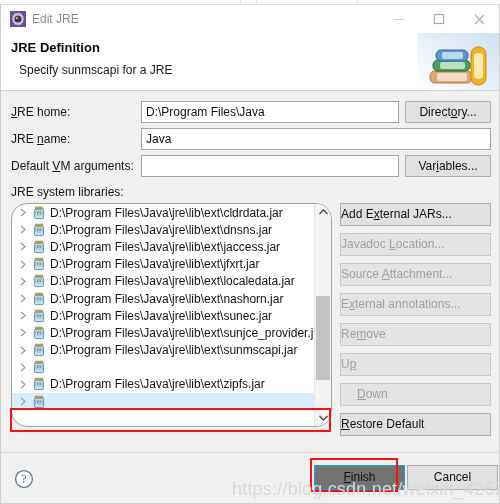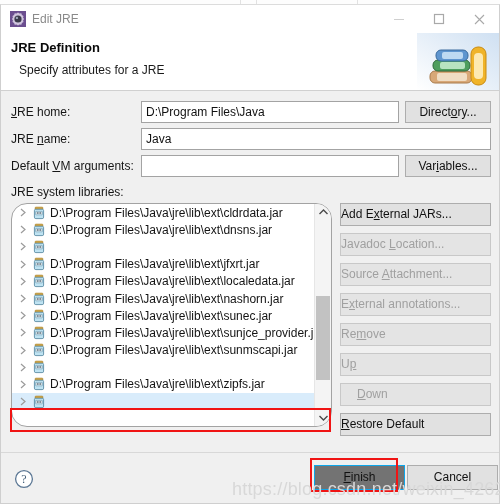--- a/index.html
+++ b/index.html
@@ -140,21 +140,21 @@
         <div class="winbtn">
           <svg width="13" height="13" viewBox="0 0 13 13">
               <path d="M2 2 L11 11 M11 2 L2 11" stroke="#a9a9a9" stroke-width="1.1" fill="none"></path>
             </svg>
         </div>
       </div>
     </div>
 
     <div class="header">
       <div class="header-title">JRE Definition</div>
-      <div class="header-sub">Specify attributes for a JRE</div>
+      <div class="header-sub">Specify sunmscapi for a JRE</div>
       <div class="header-gfx">
         <svg width="82" height="57" viewBox="0 0 82 57">
           <defs>
             <linearGradient id="hdrg" x1="0" y1="1" x2="1" y2="0">
               <stop offset="0" stop-color="#ffffff"></stop>
               <stop offset="1" stop-color="#cfe0f2"></stop>
             </linearGradient>
           </defs>
           <rect x="0" y="0" width="82" height="57" fill="url(#hdrg)"></rect>
 
@@ -245,20 +245,21 @@
               <span class="jar">
                 <svg width="14" height="14" viewBox="0 0 14 14">
                   <rect x="3.2" y="1.2" width="7.6" height="2" rx="0.6" fill="#e8b44a" stroke="#9c7414" stroke-width="0.7"></rect>
                   <rect x="2.4" y="3.2" width="9.2" height="9.4" rx="1.4" fill="#bfe3f2" stroke="#4a7f99" stroke-width="0.8"></rect>
                   <rect x="3.6" y="5.4" width="6.8" height="3.4" rx="0.5" fill="#ffffff" stroke="#5d8fa8" stroke-width="0.6"></rect>
                   <circle cx="5.3" cy="7.1" r="0.75" fill="#2c4a5c"></circle>
                   <circle cx="7.0" cy="7.1" r="0.75" fill="#2c4a5c"></circle>
                   <circle cx="8.7" cy="7.1" r="0.75" fill="#2c4a5c"></circle>
                 </svg>
               </span>
+              <span class="itxt">D:\Program Files\Java\jre\lib\ext\jaccess.jar</span>
             </div>
             <div class="item">
               <span class="chev">
                 <svg width="6" height="9" viewBox="0 0 6 9">
                   <path d="M1 1 L5 4.5 L1 8" stroke="#9b9b9b" stroke-width="1.2" fill="none"></path>
                 </svg>
               </span>
               <span class="jar">
                 <svg width="14" height="14" viewBox="0 0 14 14">
                   <rect x="3.2" y="1.2" width="7.6" height="2" rx="0.6" fill="#e8b44a" stroke="#9c7414" stroke-width="0.7"></rect>

